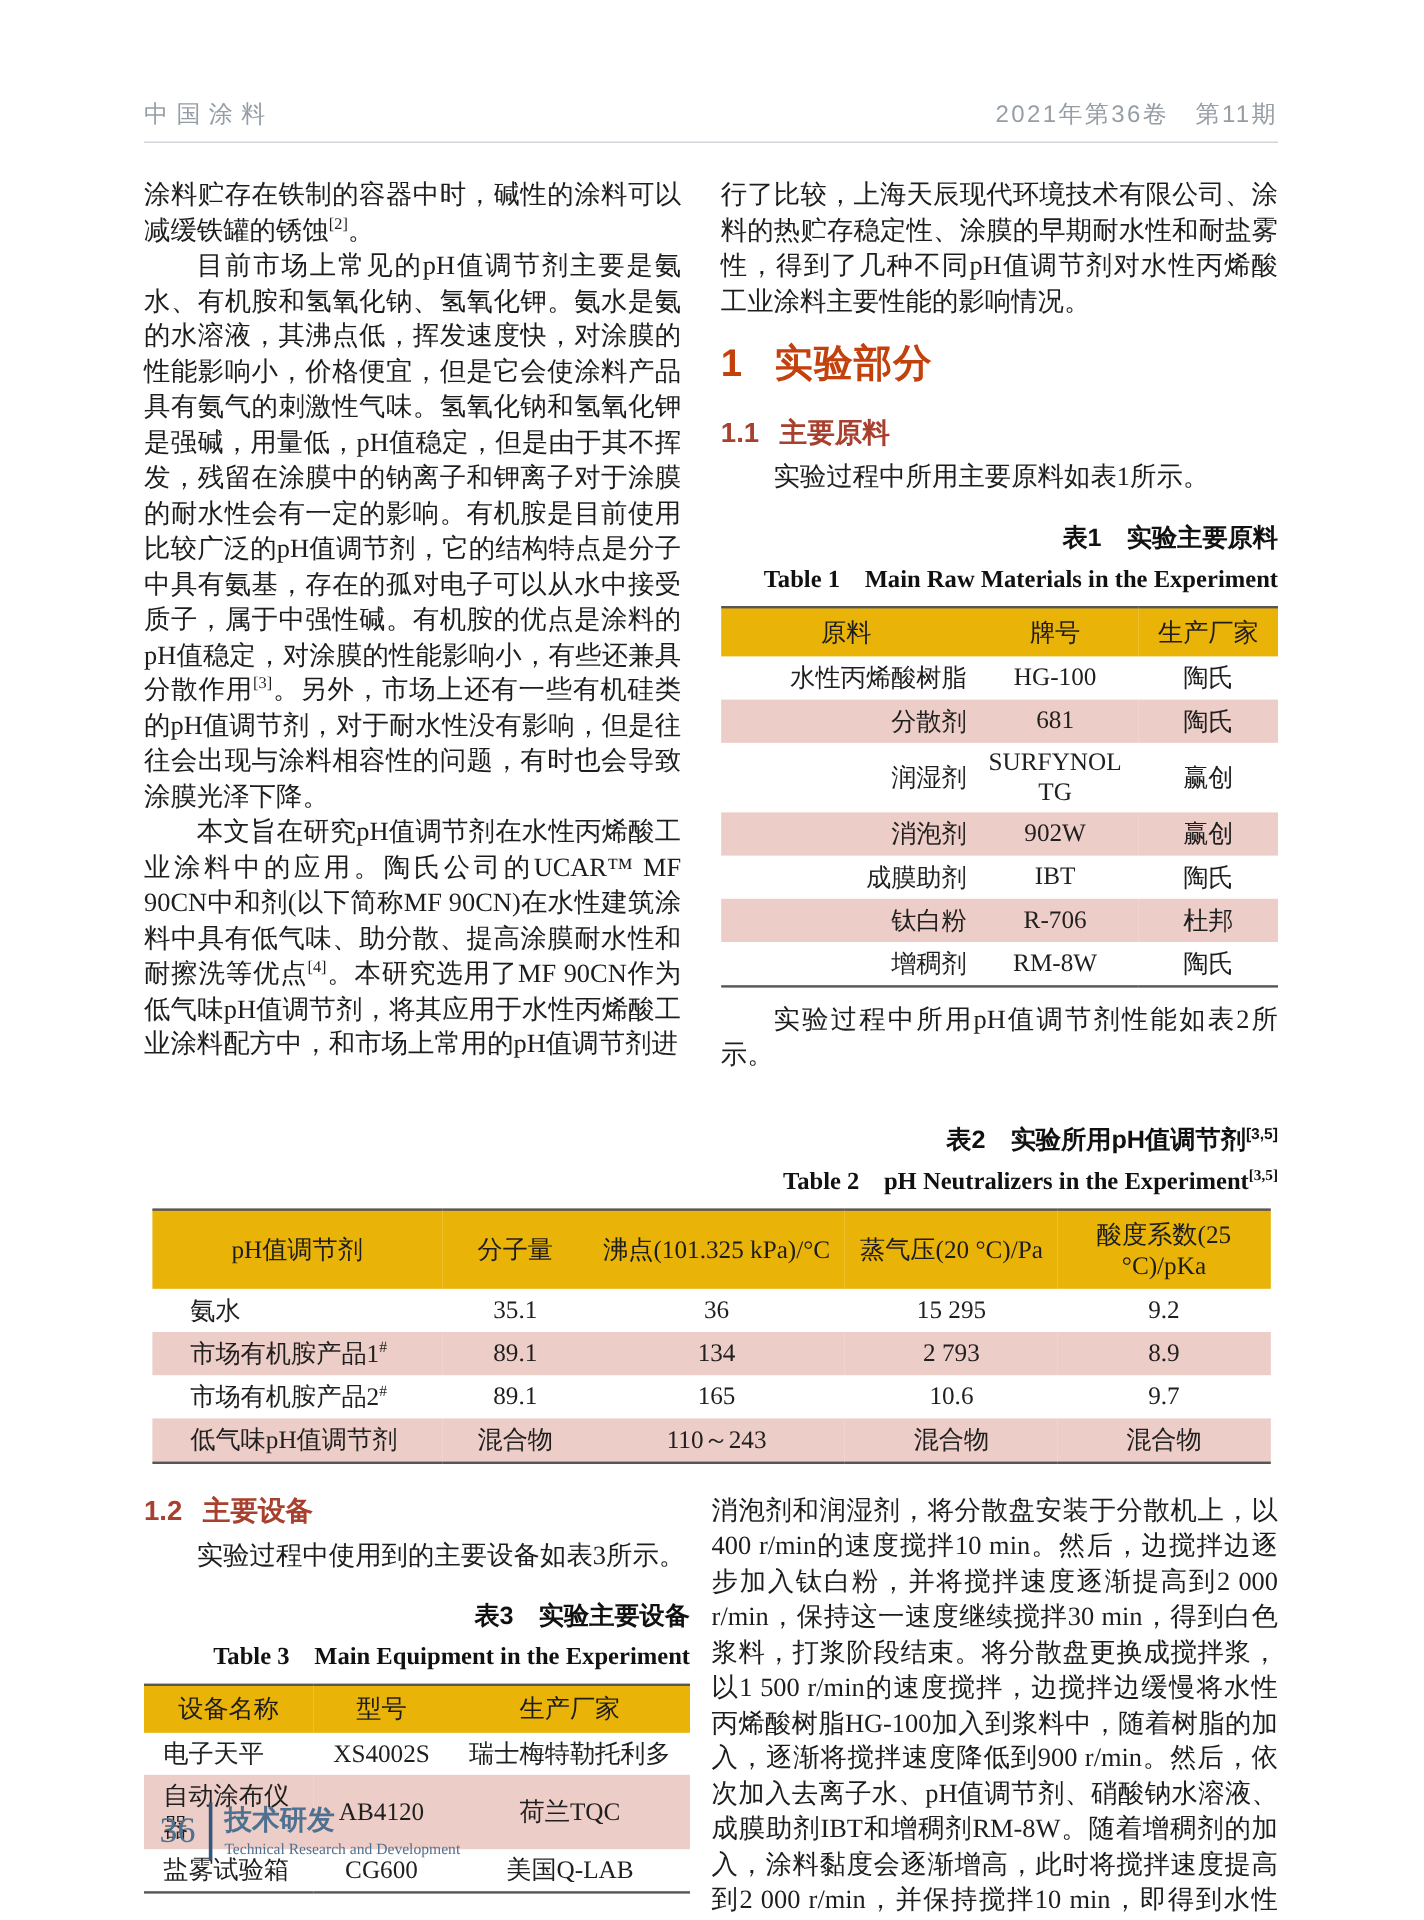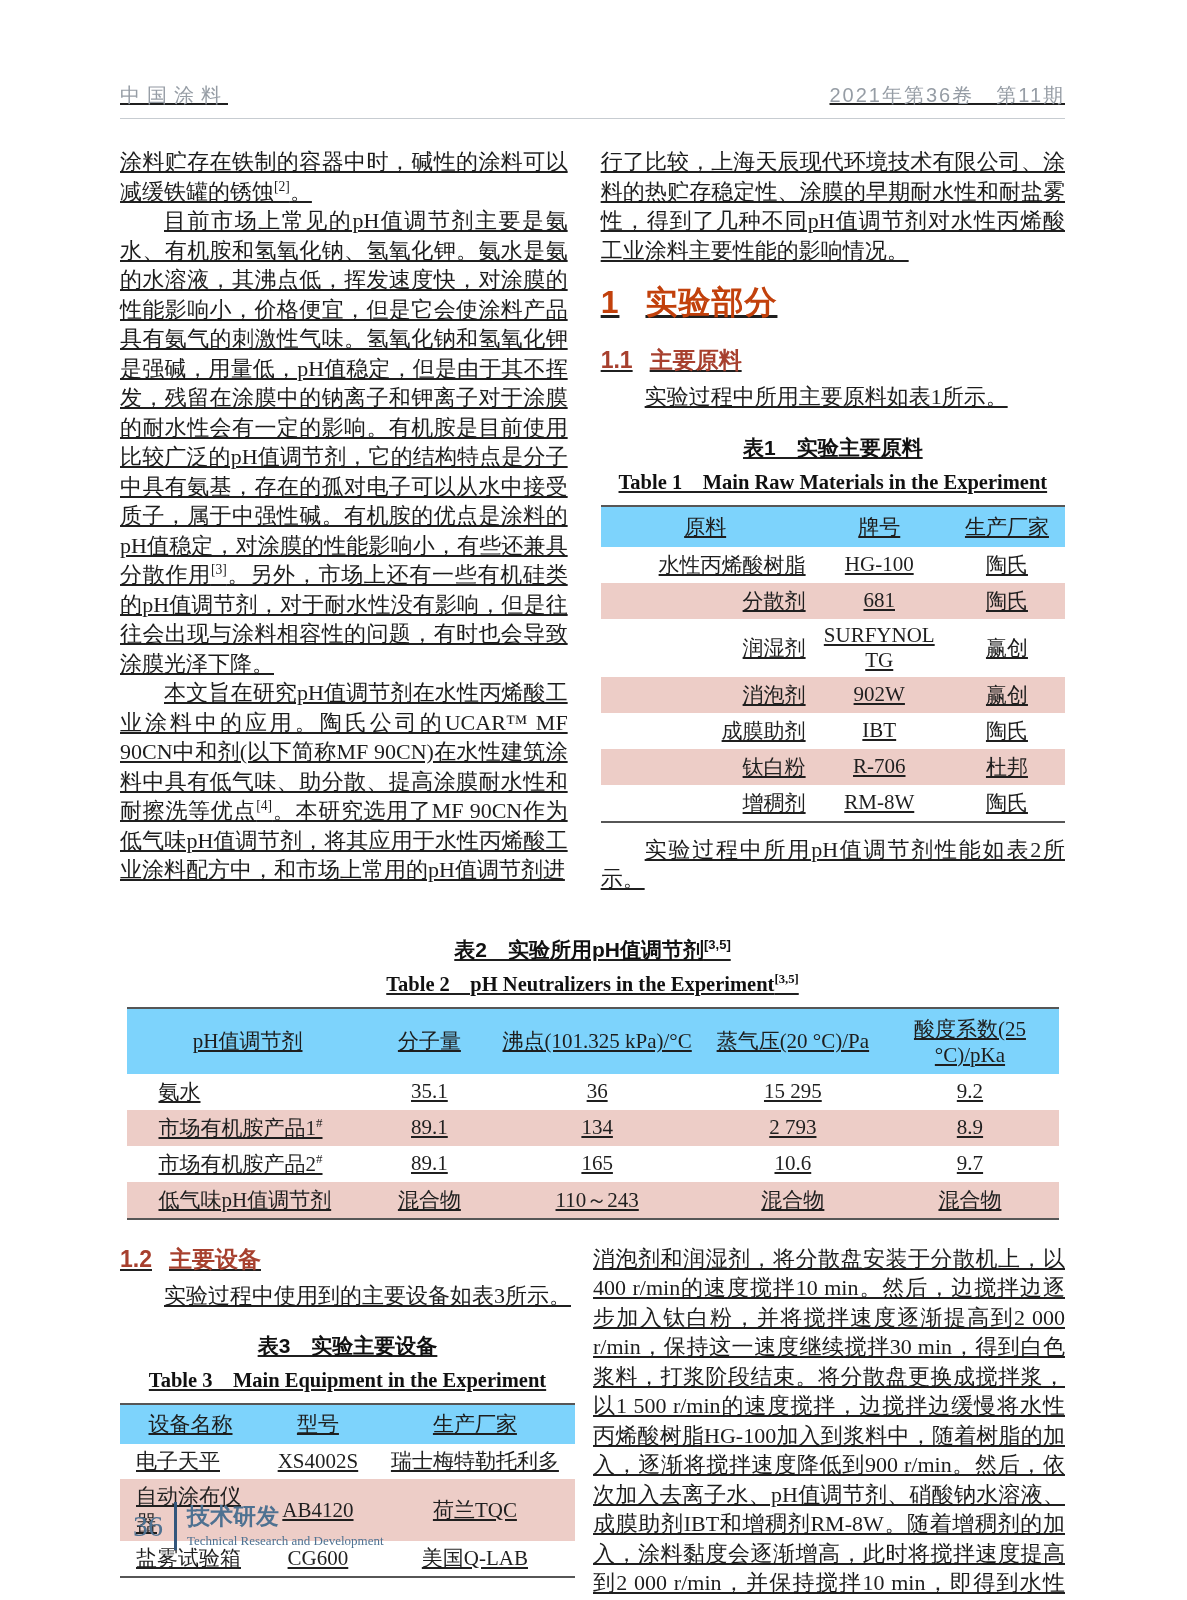--- a/index.html
+++ b/index.html
@@ -1,20 +1,19 @@
 <!DOCTYPE html>
 <html><head>
 <meta charset="utf-8">
 <style>
   html,body { margin:0; padding:0; background:#ffffff; }
   .page {
     position:relative; width:1187px; height:1600px; background:#fff;
     overflow:hidden; font-family:"Liberation Serif","DejaVu Serif",serif;
     color:#1f1f1f;
-    text-decoration:underline;
   }
   .content { margin:0 122px 0 120px; }
 
   
   .page-header {
     display:flex; justify-content:space-between; align-items:flex-end;
     padding-top:82px; padding-bottom:9px;
     border-bottom:1.5px solid #c7ccd1;
     color:#969da5; font-size:20px;
     font-family:"Liberation Sans","DejaVu Sans",sans-serif;
@@ -43,34 +42,34 @@
     font-weight:bold; font-size:32px; color:#c2410c; letter-spacing:1px;
   }
   .h1 .hnum { margin-right:26px; }
   .h2 {
     margin:10px 0 6px; font-family:"Liberation Sans","DejaVu Sans",sans-serif;
     font-weight:bold; font-size:23px; color:#a7402e;
   }
   .h2 .hnum { margin-right:17px; }
 
   
-  .caption { text-align:center; margin-top:22px; }
+  .caption { text-align:right; margin-top:22px; }
   .cap-zh {
     font-family:"Liberation Sans","DejaVu Sans",sans-serif;
     font-weight:bold; font-size:21px; color:#111;
   }
   .cap-en { font-weight:bold; font-size:20.5px; margin-top:6px; color:#111; }
 
   
   table.tbl {
     border-collapse:collapse; width:100%; margin-top:9px;
     font-size:21px; border-top:2px solid #565656; border-bottom:2px solid #565656;
   }
   .tbl th {
-    background:#7dd3fc; font-weight:normal; text-align:center;
+    background:#eab308; font-weight:normal; text-align:center;
     padding:6px 4px; color:#1d1d1d;
   }
   .tbl td { text-align:center; padding:4px 4px; height:26px; }
   .tbl tbody tr:nth-child(even) { background:#edcdc7; }
 
   .t1 th:nth-child(1), .t1 td:nth-child(1) { width:45%; }
   .t1 th:nth-child(2), .t1 td:nth-child(2) { width:30%; }
   .t1 th:nth-child(3), .t1 td:nth-child(3) { width:25%; }
   .t1 td:nth-child(1) { text-align:right; padding-left:26px; }
 

